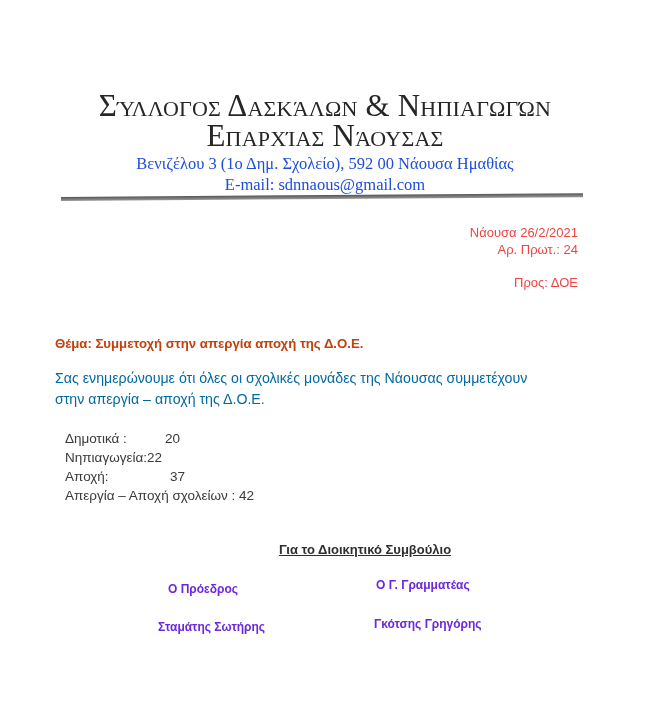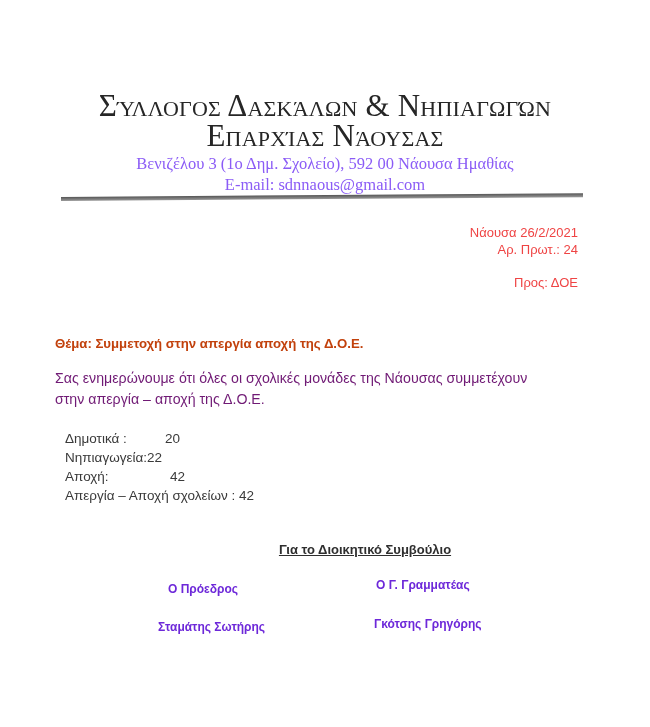--- a/index.html
+++ b/index.html
@@ -24,21 +24,21 @@
       font-variant: small-caps;
       color: #262626;
       letter-spacing: 0.2px;
     }
     .lh-title.l1 { top: 88px; font-size: 31px; }
     .lh-title.l2 { top: 118px; font-size: 31px; }
     .lh-addr {
       left: 0; width: 650px; text-align: center;
       font-family: "Liberation Serif", serif;
       font-size: 16.5px;
-      color: #8b5cf6;
+      color: #1d4ed8;
     }
     .lh-addr.a1 { top: 154px; }
     .lh-addr.a2 { top: 175px; }
     .rule {
       left: 61px; top: 197px; width: 522px; height: 4px;
       background: linear-gradient(to bottom, #555 0%, #777 50%, #999 100%);
       transform: rotate(-0.42deg);
       transform-origin: left center;
     }
 
@@ -48,21 +48,21 @@
     }
     .meta.m1 { top: 225px; }
     .meta.m2 { top: 242px; }
     .meta.m3 { top: 275px; }
 
     
     .subject {
       left: 55px; top: 336px; font-size: 13.2px; font-weight: bold; color: #c2410c;
     }
     .body-p {
-      left: 55px; font-size: 14.2px; color: #701a75;
+      left: 55px; font-size: 14.2px; color: #0369a1;
     }
     .body-p.b1 { top: 370px; }
     .body-p.b2 { top: 391px; }
 
     
     .count-row { left: 65px; font-size: 13.5px; color: #3a3a3a; height: 19px; }
     .count-row .lbl { position: absolute; left: 0; top: 0; }
     .count-row .val { position: absolute; top: 0; }
     .r1 { top: 431px; } .r1 .val { left: 100px; }
     .r2 { top: 450px; } .r2 .val { left: 82px; }
@@ -108,21 +108,21 @@
   <div class="abs count-row r1">
     <span class="lbl">Δημοτικά :</span>
     <span class="val">20</span>
   </div>
   <div class="abs count-row r2">
     <span class="lbl">Νηπιαγωγεία:</span>
     <span class="val">22</span>
   </div>
   <div class="abs count-row r3">
     <span class="lbl">Αποχή:</span>
-    <span class="val">42</span>
+    <span class="val">37</span>
   </div>
   <div class="abs count-row r4">
     <span class="lbl">Απεργία – Αποχή σχολείων : 42</span>
   </div>
 </div>
 
 <div>
   <div class="abs board-heading">Για το Διοικητικό Συμβούλιο</div>
   <div class="abs sig p-role">Ο Πρόεδρος</div>
   <div class="abs sig s-role">Ο Γ. Γραμματέας</div>

